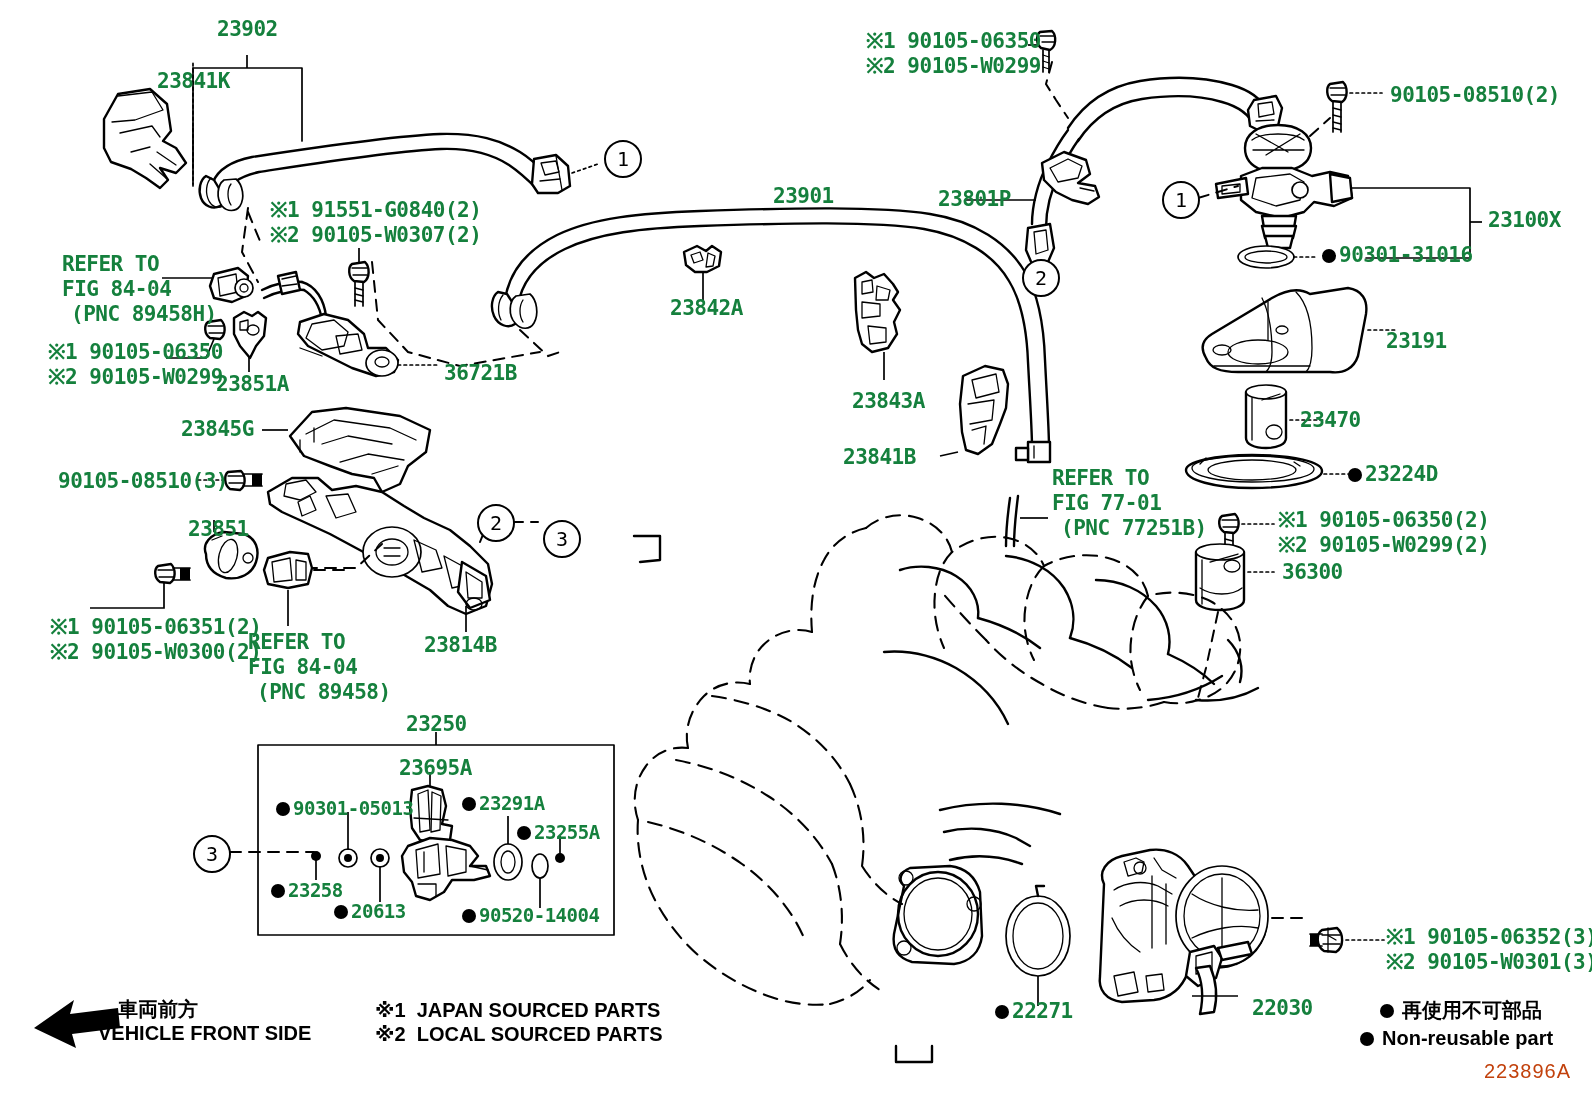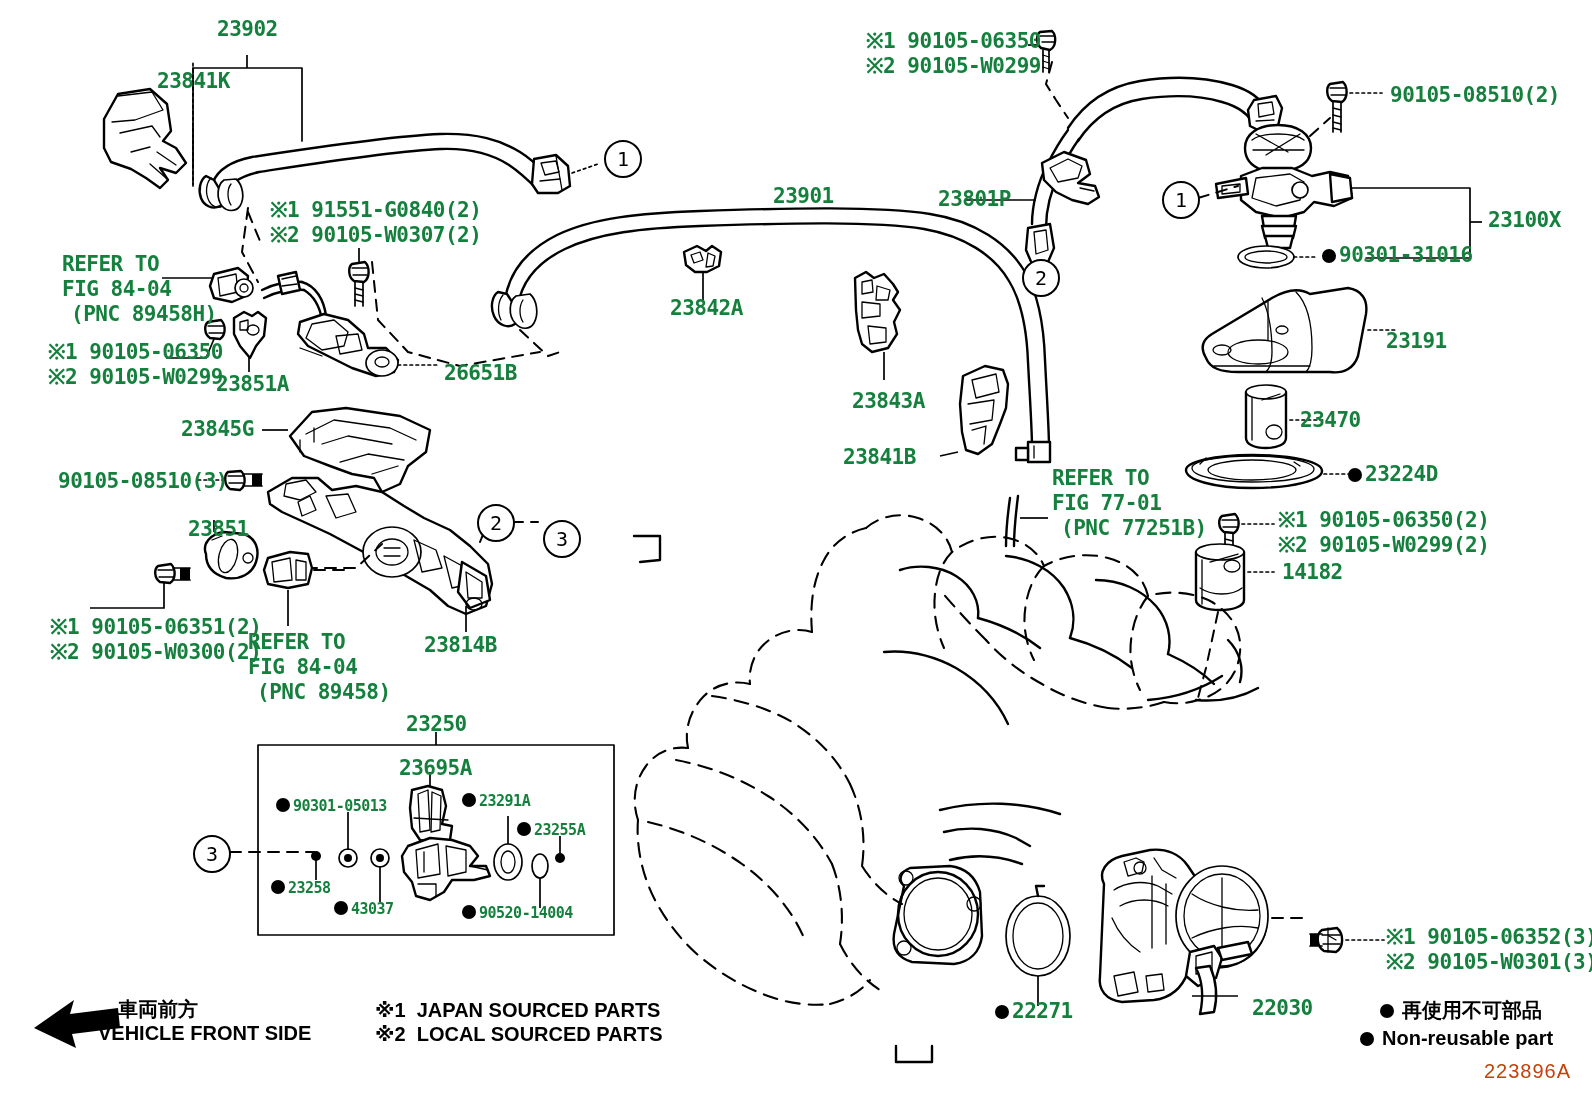--- a/index.html
+++ b/index.html
@@ -2,21 +2,21 @@
 <html><head>
 <meta charset="utf-8">
 <style>
   html,body{margin:0;padding:0;background:#ffffff;}
   body{width:1592px;height:1099px;overflow:hidden;
        font-family:"Liberation Sans","DejaVu Sans",sans-serif;color:#000;}
   #stage{position:relative;width:1592px;height:1099px;background:#fff;}
   svg.layer{position:absolute;left:0;top:0;width:1592px;height:1099px;}
   .lbl{position:absolute;white-space:nowrap;font-family:"DejaVu Sans Mono","Liberation Mono",monospace;
        font-weight:bold;font-size:21px;letter-spacing:-0.5px;color:#15803d;line-height:1.12;}
-  .lbl.sm{font-size:15px;}
+  .lbl.sm{font-size:19px;}
   .lbl.two{line-height:1.18;}
   .legend{position:absolute;white-space:nowrap;font-family:"Liberation Sans","DejaVu Sans",sans-serif;
        font-weight:bold;font-size:20px;line-height:1.25;}
   .legend.jp{font-family:"DejaVu Sans",sans-serif;font-size:20px;margin-left:20px;}
   .dot{display:inline-block;width:14px;height:14px;border-radius:50%;background:#000;
        vertical-align:-1px;margin-right:3px;}
   .dot.sp{margin-right:8px;}
   .figno{position:absolute;font-family:"Liberation Sans",sans-serif;font-size:20px;color:#c2410c;
        letter-spacing:1px;}
   .cnum{position:absolute;width:34px;height:34px;border:2.4px solid #000;border-radius:50%;
@@ -524,25 +524,25 @@
 
 </svg>
 
 <div class="lbl" style="left:217px;top:18px;">23902</div>
 <div class="lbl" style="left:157px;top:70px;text-align:center;">23841K</div>
 <div class="lbl" style="left:773px;top:185px;">23901</div>
 <div class="lbl" style="left:938px;top:188px;">23801P</div>
 <div class="lbl" style="left:1488px;top:209px;">23100X</div>
 <div class="lbl" style="left:1386px;top:330px;">23191</div>
 <div class="lbl" style="left:1300px;top:409px;">23470</div>
-<div class="lbl" style="left:1282px;top:561px;">14182</div>
+<div class="lbl" style="left:1282px;top:561px;">36300</div>
 <div class="lbl" style="left:670px;top:297px;">23842A</div>
 <div class="lbl" style="left:852px;top:390px;">23843A</div>
 <div class="lbl" style="left:843px;top:446px;">23841B</div>
-<div class="lbl" style="left:444px;top:362px;">26651B</div>
+<div class="lbl" style="left:444px;top:362px;">36721B</div>
 <div class="lbl" style="left:216px;top:373px;">23851A</div>
 <div class="lbl" style="left:181px;top:418px;">23845G</div>
 <div class="lbl" style="left:188px;top:518px;">23851</div>
 <div class="lbl" style="left:424px;top:634px;">23814B</div>
 <div class="lbl" style="left:406px;top:713px;">23250</div>
 <div class="lbl" style="left:399px;top:757px;">23695A</div>
 <div class="lbl" style="left:1252px;top:997px;">22030</div>
 
 <div class="lbl" style="left:1322px;top:244px;">
   <span class="dot"></span><span>90301-31016</span>
@@ -556,21 +556,21 @@
 <div class="lbl sm" style="left:462px;top:793px;">
   <span class="dot"></span><span>23291A</span>
 </div>
 <div class="lbl sm" style="left:517px;top:822px;">
   <span class="dot"></span><span>23255A</span>
 </div>
 <div class="lbl sm" style="left:271px;top:880px;">
   <span class="dot"></span><span>23258</span>
 </div>
 <div class="lbl sm" style="left:334px;top:901px;">
-  <span class="dot"></span><span>43037</span>
+  <span class="dot"></span><span>20613</span>
 </div>
 <div class="lbl sm" style="left:462px;top:905px;">
   <span class="dot"></span><span>90520-14004</span>
 </div>
 <div class="lbl" style="left:995px;top:1000px;">
   <span class="dot"></span><span>22271</span>
 </div>
 
 <div class="lbl two" style="left:866px;top:29px;">
   <div>※1 90105-06350</div>

